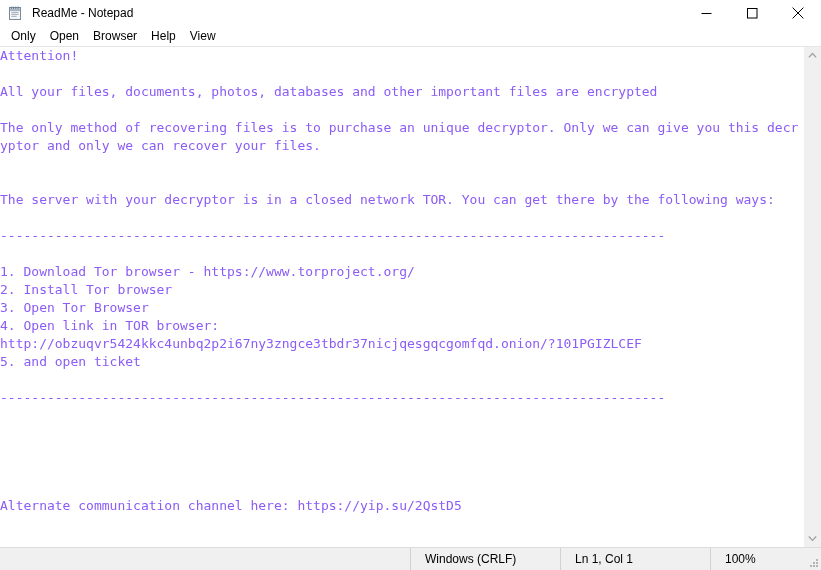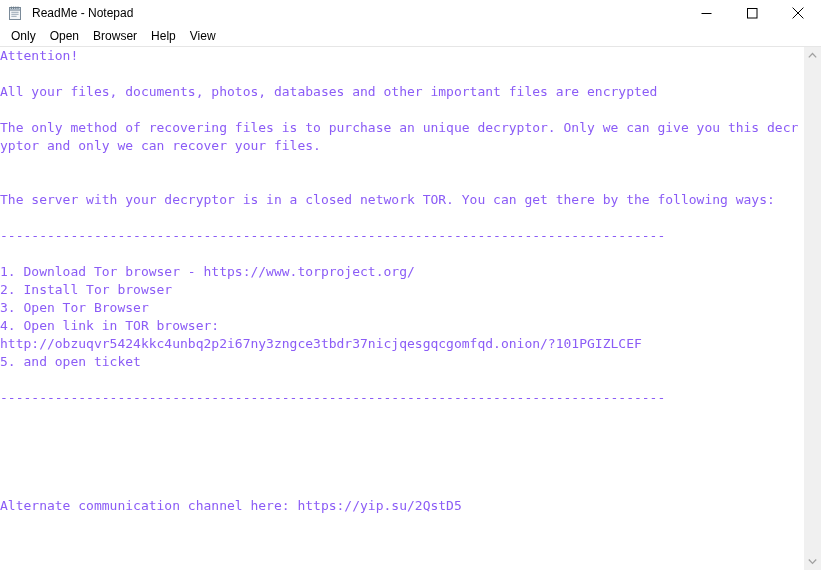--- a/index.html
+++ b/index.html
@@ -245,14 +245,30 @@
       </div>
       <div class="sb-track"></div>
       <div class="sb-arrow">
         <svg width="9" height="7" viewBox="0 0 9 7" xmlns="http://www.w3.org/2000/svg">
           <path d="M0.8 1.5 L4.5 5.4 L8.2 1.5" fill="none" stroke="#a0a0a0" stroke-width="1.3"></path>
         </svg>
       </div>
     </div>
   </div>
 
+  <div class="statusbar">
+    <div class="sb-spacer"></div>
+    <div class="sb-cell enc">Windows (CRLF)</div>
+    <div class="sb-cell pos">Ln 1, Col 1</div>
+    <div class="sb-cell zoom">100%</div>
+    <span class="grip">
+      <svg width="12" height="12" viewBox="0 0 12 12" xmlns="http://www.w3.org/2000/svg">
+        <rect x="9" y="3" width="2" height="2" fill="#b4b4b4"></rect>
+        <rect x="6" y="6" width="2" height="2" fill="#b4b4b4"></rect>
+        <rect x="9" y="6" width="2" height="2" fill="#b4b4b4"></rect>
+        <rect x="3" y="9" width="2" height="2" fill="#b4b4b4"></rect>
+        <rect x="6" y="9" width="2" height="2" fill="#b4b4b4"></rect>
+        <rect x="9" y="9" width="2" height="2" fill="#b4b4b4"></rect>
+      </svg>
+    </span>
+  </div>
 
 </div>
 
 </body></html>

